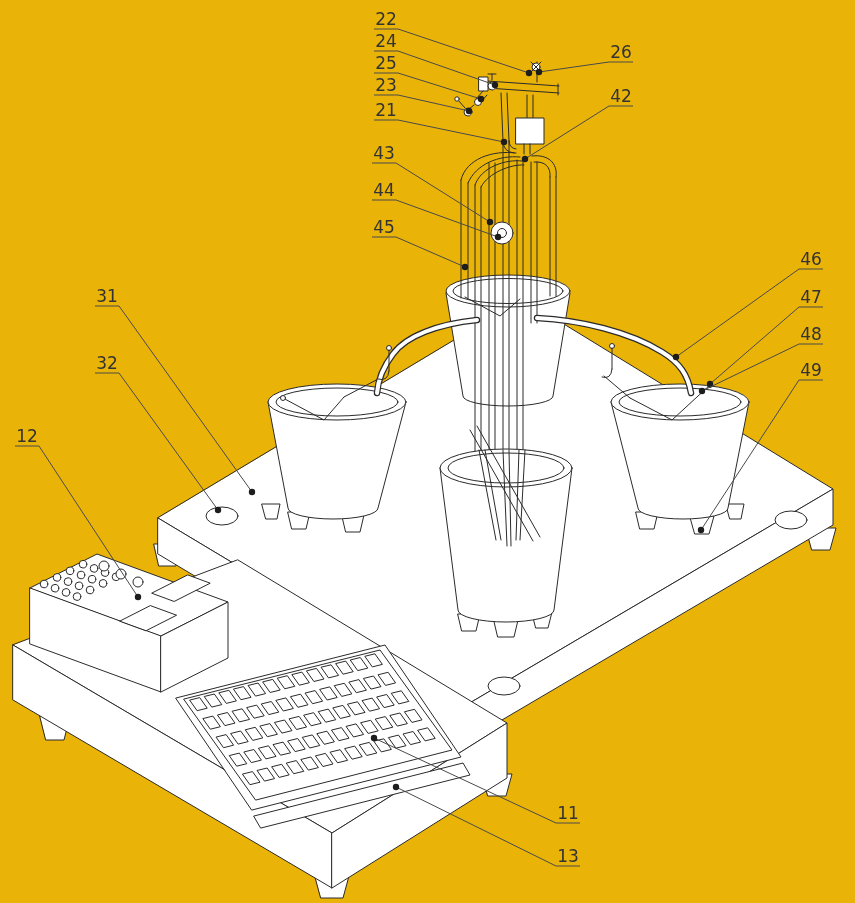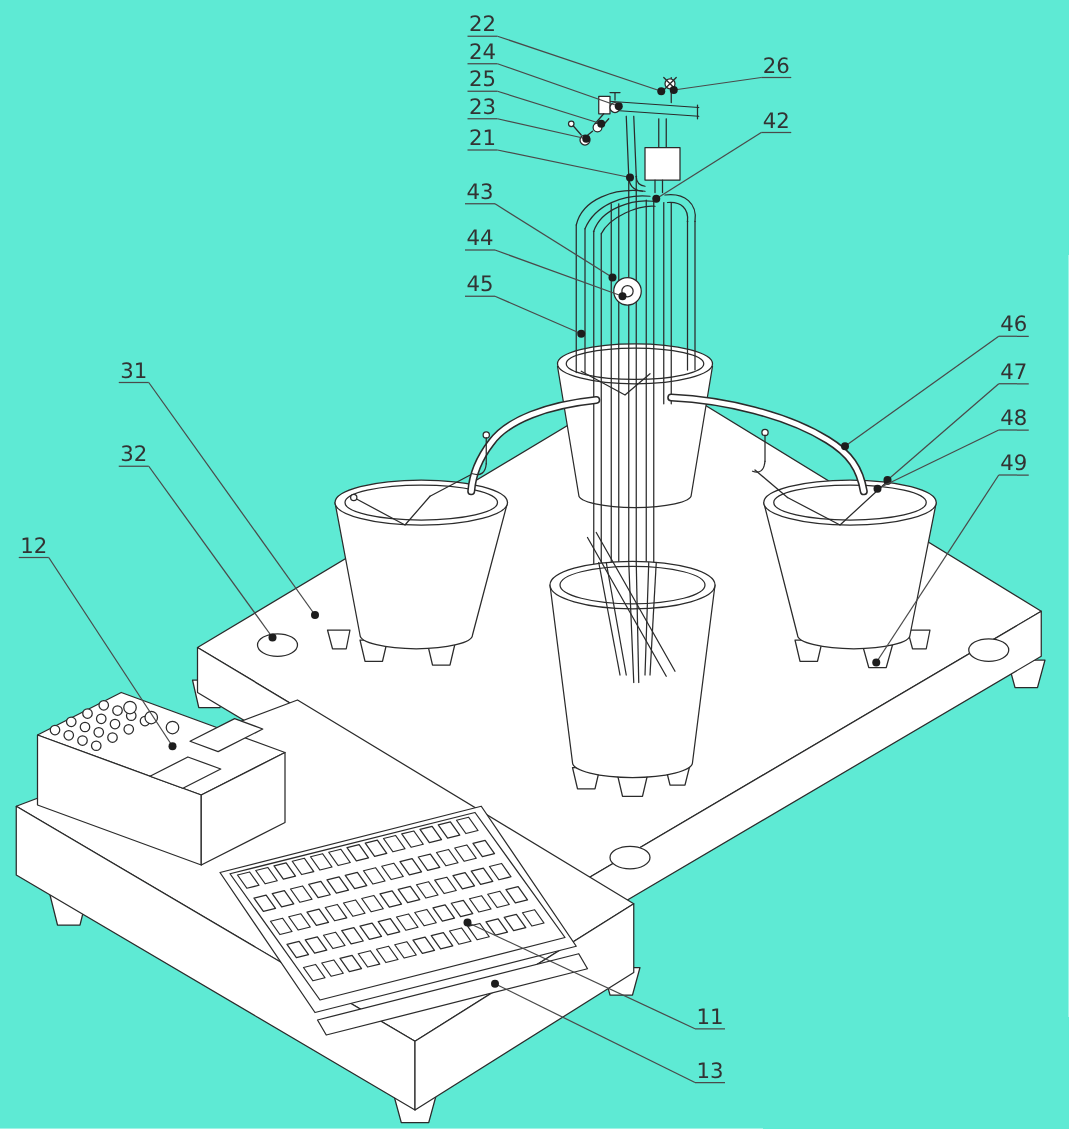--- a/index.html
+++ b/index.html
@@ -1,16 +1,16 @@
 <!DOCTYPE html>
 <html><head>
 <meta charset="utf-8">
 <style>
   html,body{margin:0;padding:0;background:#ffffff;}
-  .stage{position:relative;width:855px;height:903px;background:#5eead4;overflow:hidden;
+  .stage{position:relative;width:855px;height:903px;background:#eab308;overflow:hidden;
          font-family:"DejaVu Sans", sans-serif;}
   svg{display:block;}
   .ink{stroke:#2b2b2b;stroke-width:1;fill:none;stroke-linejoin:round;stroke-linecap:round;}
   .fill{fill:#ffffff;}
   .lbl{font-size:17px;fill:#333333;}
   .lead{stroke:#4a4a4a;stroke-width:1;fill:none;}
   .dot{fill:#1d1d1d;stroke:none;}
   .tube-outer{stroke:#2b2b2b;stroke-width:6.5;fill:none;stroke-linecap:round;}
   .tube-inner{stroke:#ffffff;stroke-width:4;fill:none;stroke-linecap:round;}
 </style>

